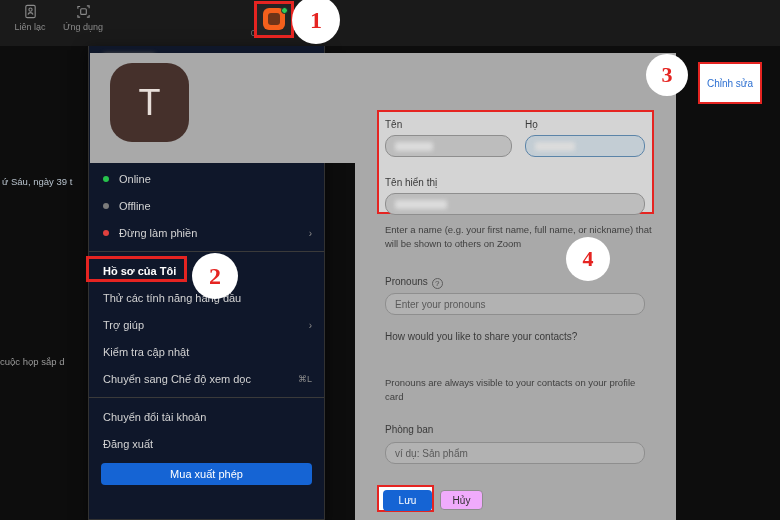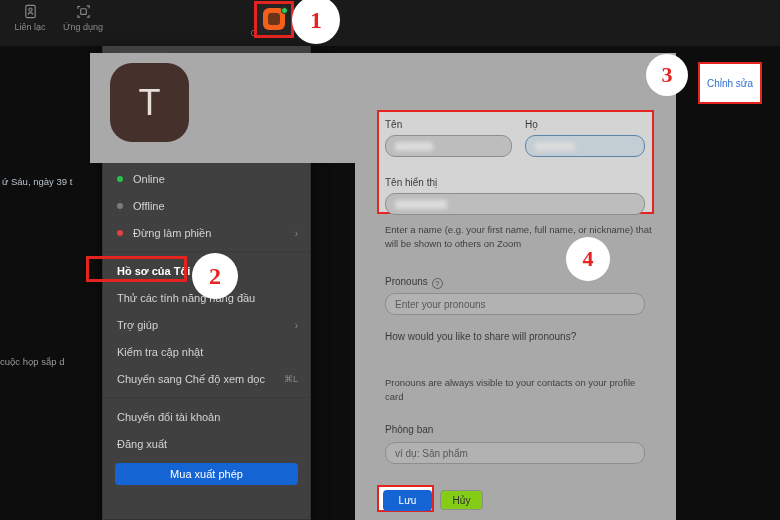--- a/index.html
+++ b/index.html
@@ -66,26 +66,25 @@
     position: absolute; left: 0px; top: 58px;
     color: #b7c2cc; font-size: 9.5px; white-space: nowrap;
   }
   .upcoming {
     position: absolute; left: 0px; top: 356px;
     color: #9a9a9a; font-size: 9.5px; white-space: nowrap;
   }
 
   
   .menu {
-    position: absolute; left: 88px; top: 46px; width: 209px; height: 474px;
-    background: #404040;
+    position: absolute; left: 88px; top: 46px; width: 237px; height: 474px;
+    background: #0f172a;
     border: 1px solid #323232;
     border-top: none;
     box-shadow: 0 4px 14px rgba(0,0,0,.6);
-    margin-left: 14px;
   }
   .menu-blur-name {
     position: absolute; left: 14px; top: 7px; width: 52px; height: 9px;
     background: #4b4b4b; border-radius: 2px; filter: blur(2px);
   }
   .menu-list { position: absolute; left: 0; top: 119px; width: 100%; }
   .mi {
     position: relative; display: flex; align-items: center;
     height: 27px; padding: 0 12px 0 14px;
     color: #d3d3d3; font-size: 11px; white-space: nowrap;
@@ -189,21 +188,21 @@
     position: absolute; left: 22px; top: 432px; width: 57px; height: 27px;
     border: 2px solid #e52421; background: #fff;
   }
   .save-btn {
     position: absolute; left: 4px; top: 3px; width: 49px; height: 21px;
     background: #1564d4; color: #fff; border-radius: 4px; font-size: 10px;
     display: flex; align-items: center; justify-content: center; cursor: pointer;
   }
   .cancel-btn {
     position: absolute; left: 85px; top: 437px; width: 43px; height: 20px;
-    border: 1px solid #8e8e8e; border-radius: 4px; background: #84cc16;
+    border: 1px solid #8e8e8e; border-radius: 4px; background: #f0abfc;
     color: #2f2f2f; font-size: 10px;
     display: flex; align-items: center; justify-content: center; cursor: pointer;
   }
 
   
   .hl-icon {
     position: absolute; left: 254px; top: 1px; width: 40px; height: 37px;
     border: 3px solid #e52421;
   }
   .hl-profile {
@@ -347,21 +346,21 @@
 
     <div class="helper" style="position:absolute;left:30px;top:170px;width:275px;">Enter a name (e.g. your first name, full name, or nickname) that will be shown to others on Zoom</div>
 
     <div style="position:absolute;left:30px;top:223px;" class="lbl">
       <span>Pronouns</span><span class="qmark">?</span>
     </div>
     <div class="fld" style="position:absolute;left:30px;top:240px;width:260px;">
       <span>Enter your pronouns</span>
     </div>
 
-    <div class="lbl" style="position:absolute;left:30px;top:278px;">How would you like to share will pronouns?</div>
+    <div class="lbl" style="position:absolute;left:30px;top:278px;">How would you like to share your contacts?</div>
     <div class="helper" style="position:absolute;left:30px;top:323px;width:268px;">Pronouns are always visible to your contacts on your profile card</div>
 
     <div class="lbl" style="position:absolute;left:30px;top:371px;">Phòng ban</div>
     <div class="fld" style="position:absolute;left:30px;top:389px;width:260px;">
       <span>ví dụ: Sản phẩm</span>
     </div>
 
     <div class="save-hl">
       <div class="save-btn">
         <span>Lưu</span>

